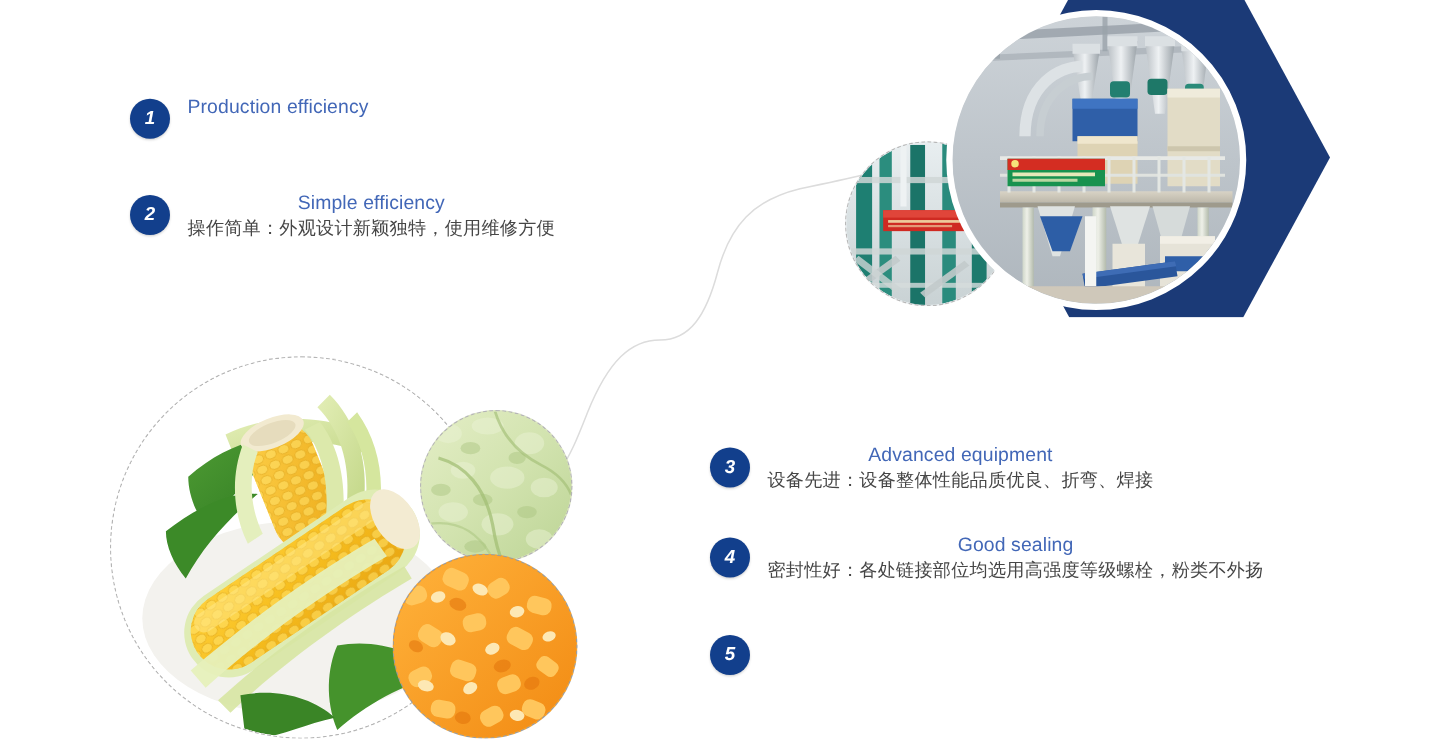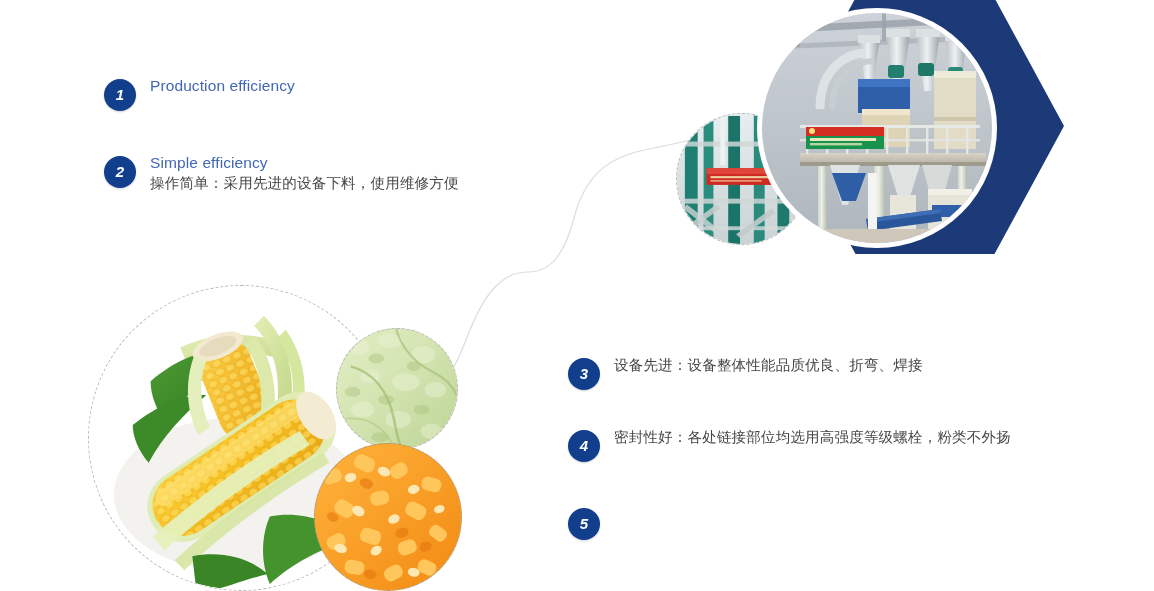--- a/index.html
+++ b/index.html
@@ -48,20 +48,21 @@
   .ftext{
     margin-left:14px;
     white-space:nowrap;
   }
   .fen{
     color:#4267b7;
     font-size:15.5px;
     line-height:19px;
     letter-spacing:.1px;
     margin:0 0 1px 0;
+    text-align:center;
   }
   .fzh{
     color:#464646;
     font-size:14.5px;
     line-height:20px;
     letter-spacing:.2px;
     margin:0;
   }
 
   
@@ -471,34 +472,36 @@
     <div class="badge">1</div>
     <div class="ftext">
       <p class="fen">Production efficiency</p>
     </div>
   </div>
 
   <div class="feature" style="left:104px; top:153px;">
     <div class="badge">2</div>
     <div class="ftext">
       <p class="fen">Simple efficiency</p>
-      <p class="fzh">操作简单：采用先进的设备下料，使用维修方便</p>
+      <p class="fzh">操作简单：外观设计新颖独特，使用维修方便</p>
     </div>
   </div>
 
   <div class="feature" style="left:568px; top:355px;">
     <div class="badge">3</div>
     <div class="ftext">
+      <p class="fen">Advanced equipment</p>
       <p class="fzh">设备先进：设备整体性能品质优良、折弯、焊接</p>
     </div>
   </div>
 
   <div class="feature" style="left:568px; top:427px;">
     <div class="badge">4</div>
     <div class="ftext">
+      <p class="fen">Good sealing</p>
       <p class="fzh">密封性好：各处链接部位均选用高强度等级螺栓，粉类不外扬</p>
     </div>
   </div>
 
   <div class="feature" style="left:568px; top:505px;">
     <div class="badge">5</div>
   </div>
 
 </div>
 

